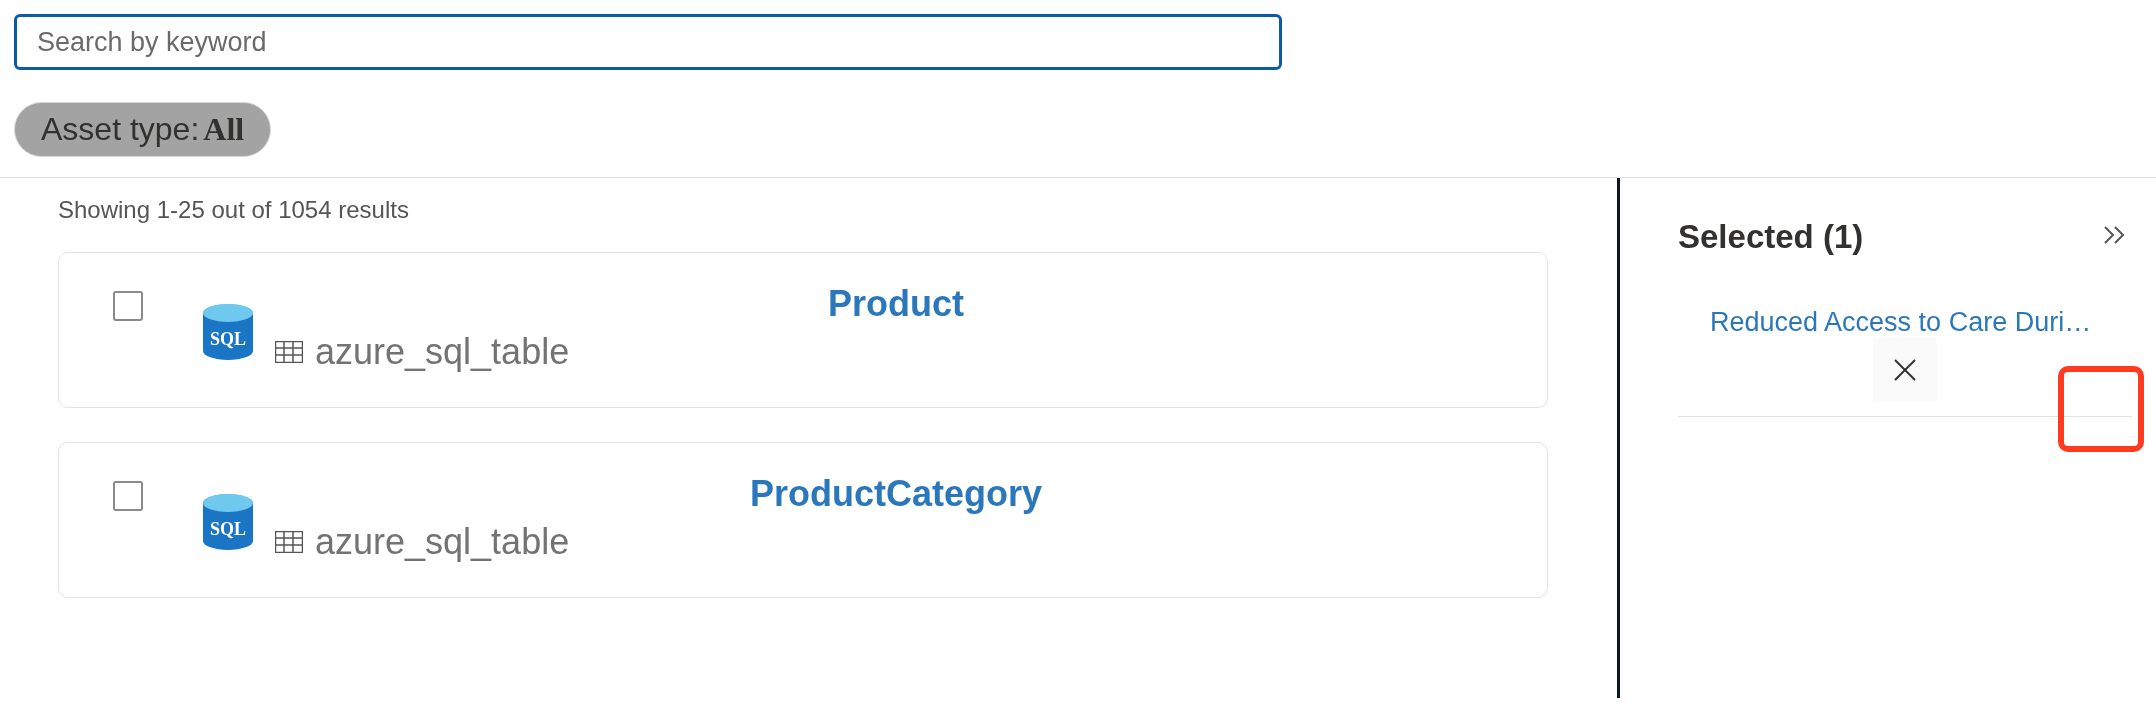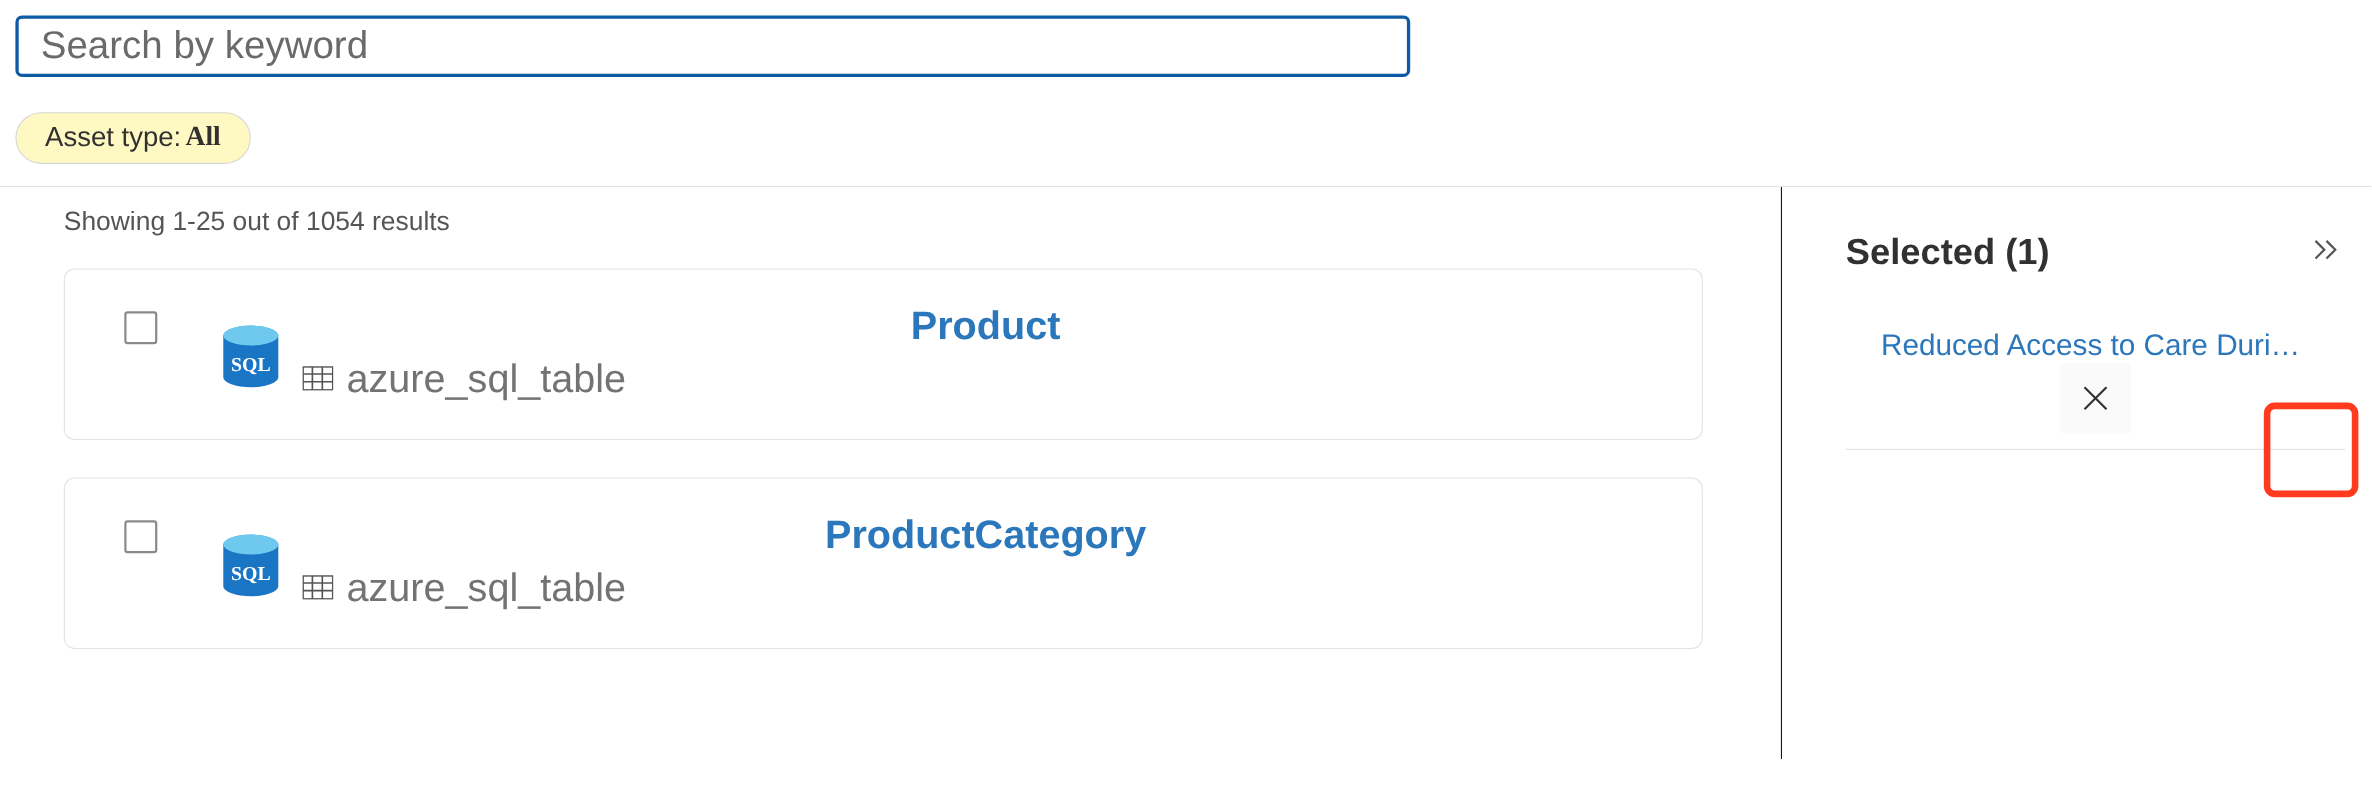--- a/index.html
+++ b/index.html
@@ -13,57 +13,57 @@
     }
     .search-container {
       padding: 14px;
     }
     .search-input {
       width: 1268px;
       height: 56px;
       border: 3px solid #0e5ba5;
       border-radius: 6px;
       padding: 0 20px;
-      font-size: 35px;
+      font-size: 27px;
       color: #323130;
       outline: none;
       font-family: inherit;
     }
     .search-input::placeholder {
       color: #6b6a69;
     }
     .filter-row {
       padding: 18px 14px 20px 14px;
     }
     .filter-pill {
       display: inline-flex;
-      align-items: flex-start;
-      background: #fef9c3;
+      align-items: flex-end;
+      background: #a3a3a3;
       border: 1px solid #d6d6d6;
       border-radius: 28px;
       padding: 8px 26px;
-      font-size: 25px;
+      font-size: 32px;
       color: #323130;
       cursor: pointer;
     }
     .filter-pill .value {
       font-weight: 700;
       margin-left: 4px;
       font-family: Liberation Serif, serif;
     }
     .divider {
       border-top: 1px solid #e1e1e1;
     }
     .content-row {
       display: flex;
     }
     .results-col {
       flex: 0 0 1620px;
       padding: 18px 0 0 58px;
-      border-right: 1px solid #0f172a;
+      border-right: 3px solid #0f172a;
       min-height: 520px;
     }
     .results-summary {
       font-size: 24px;
       color: #555;
       margin-bottom: 28px;
     }
     .result-card {
       width: 1490px;
       border: 1px solid #e3e3e3;

